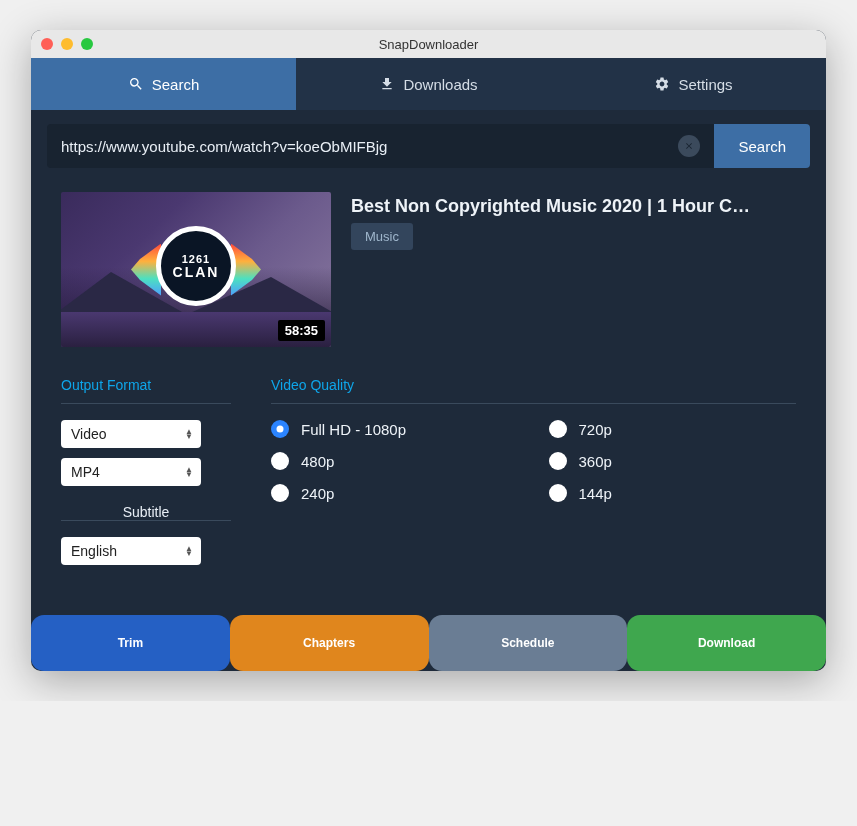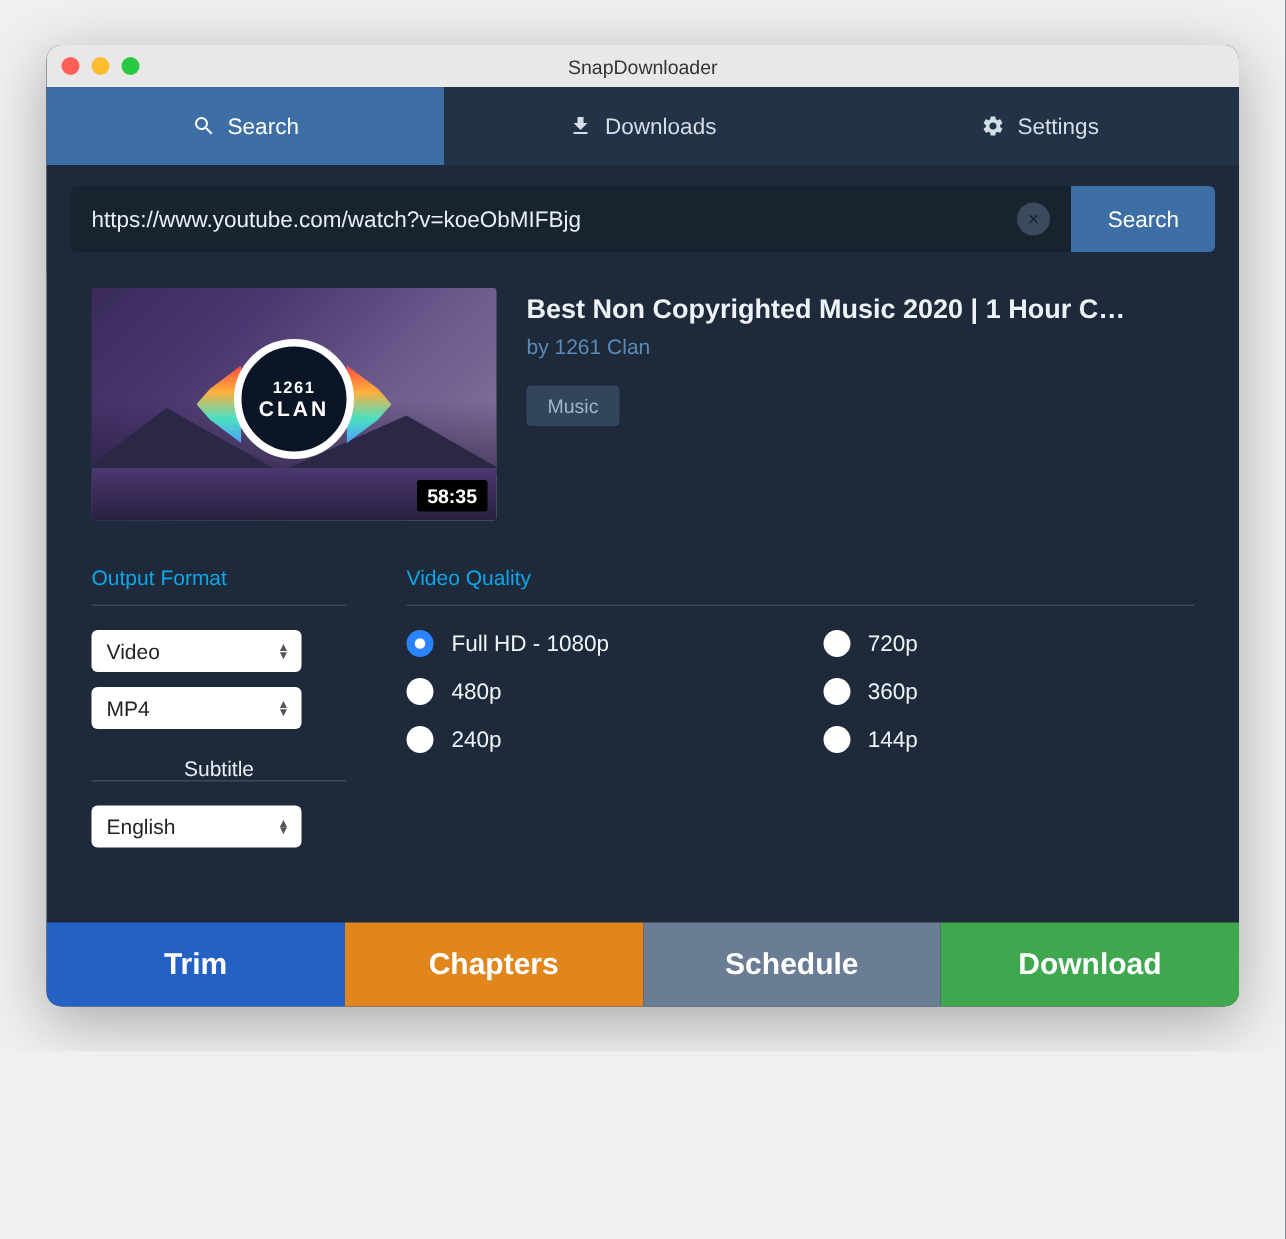--- a/index.html
+++ b/index.html
@@ -301,23 +301,24 @@
     .bottombar {
       display: flex;
       height: 56px;
     }
     .bottom-btn {
       flex: 1;
       display: flex;
       align-items: center;
       justify-content: center;
       color: #fff;
-      font-size: 20px;
+      font-size: 12px;
       font-weight: 700;
       cursor: pointer;
+      border-radius: 13px;
     }
     .btn-trim { background: #2560c4; }
     .btn-chapters { background: #e0861d; }
     .btn-schedule { background: #6a7d94; }
     .btn-download { background: #3fa74e; }
   </style>
 </head>
 <body>
 
 <div class="window">
@@ -375,21 +376,20 @@
         <div class="thumb-fin left"></div>
         <div class="thumb-fin right"></div>
         <div class="thumb-logo">
           <span class="l1">1261</span>
           <span class="l2">CLAN</span>
         </div>
         <div class="duration-badge">58:35</div>
       </div>
       <div class="video-meta">
         <div class="video-title">Best Non Copyrighted Music 2020 | 1 Hour C…</div>
-        <div class="video-author">by 1261 Clan</div>
         <div class="category-pill">Music</div>
       </div>
     </div>
 
     <div class="options-row">
 
       <div class="col-format">
         <div class="section-label">Output Format</div>
 
         <div class="select-box">

